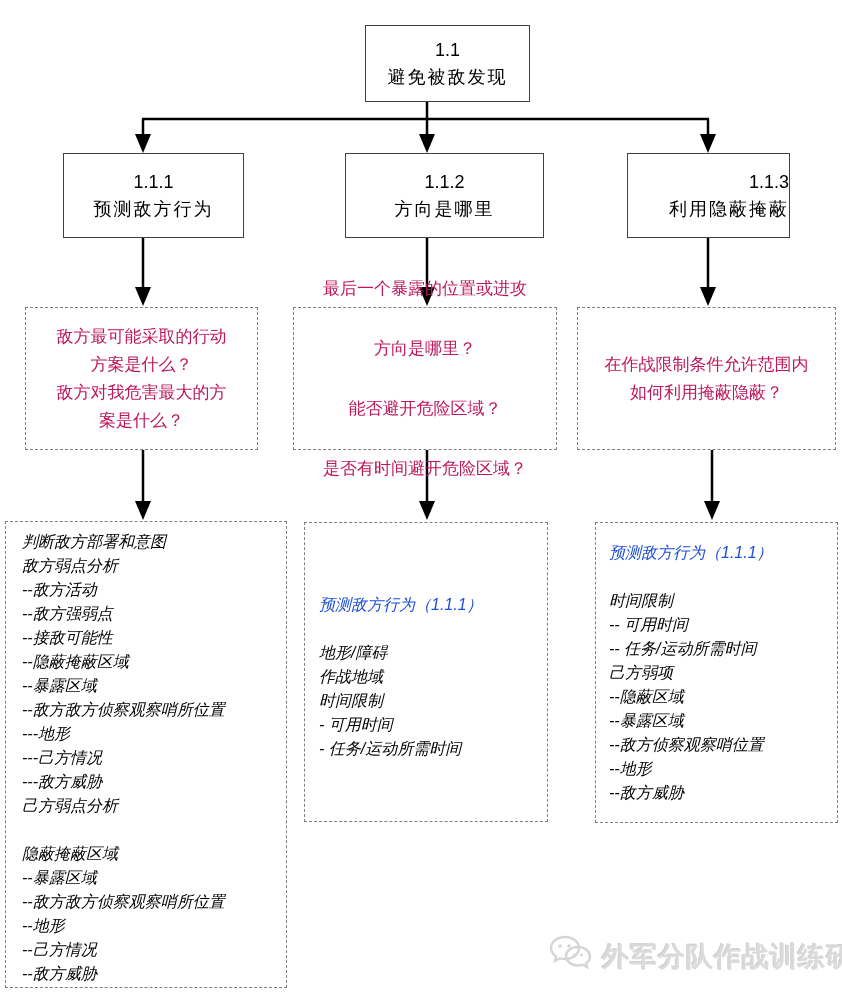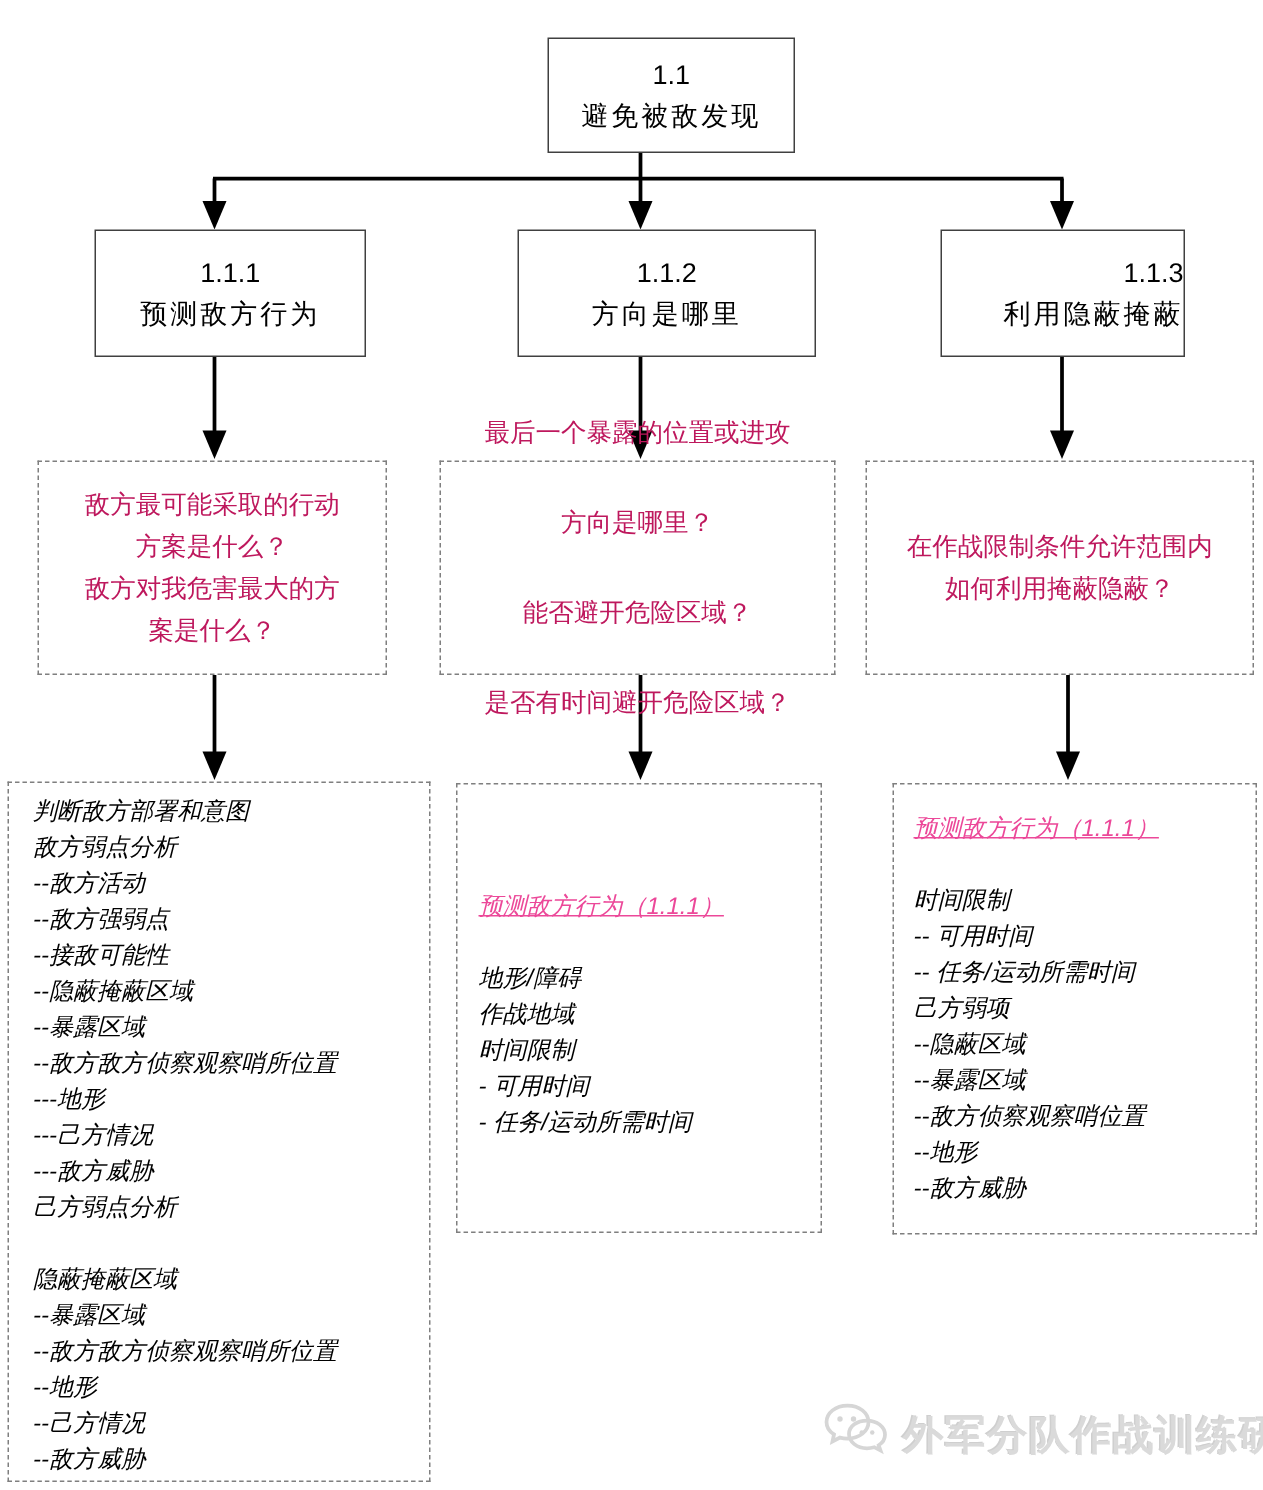--- a/index.html
+++ b/index.html
@@ -53,21 +53,21 @@
     border: 1.5px dashed #7f7f7f;
     box-sizing: border-box;
     color: #000000;
     font-size: 16px;
     font-style: italic;
     line-height: 24px;
     text-align: left;
     z-index: 2;
   }
   .dbox .line { white-space: nowrap; }
-  .dbox .line.red { color: #ec4899; text-decoration: underline; }
+  .dbox .line.red { color: #1d4ed8; }
   .dbox.pad-left-1  { padding: 8px 6px 6px 16px; }
   .dbox.pad-left-2  { padding: 70px 6px 6px 14px; }
   .dbox.pad-left-3  { padding: 18px 6px 6px 13px; }
 
   .watermark {
     position: absolute;
     left: 548px; top: 934px;
     display: flex; align-items: center;
     z-index: 3;
     color: #dadada;

